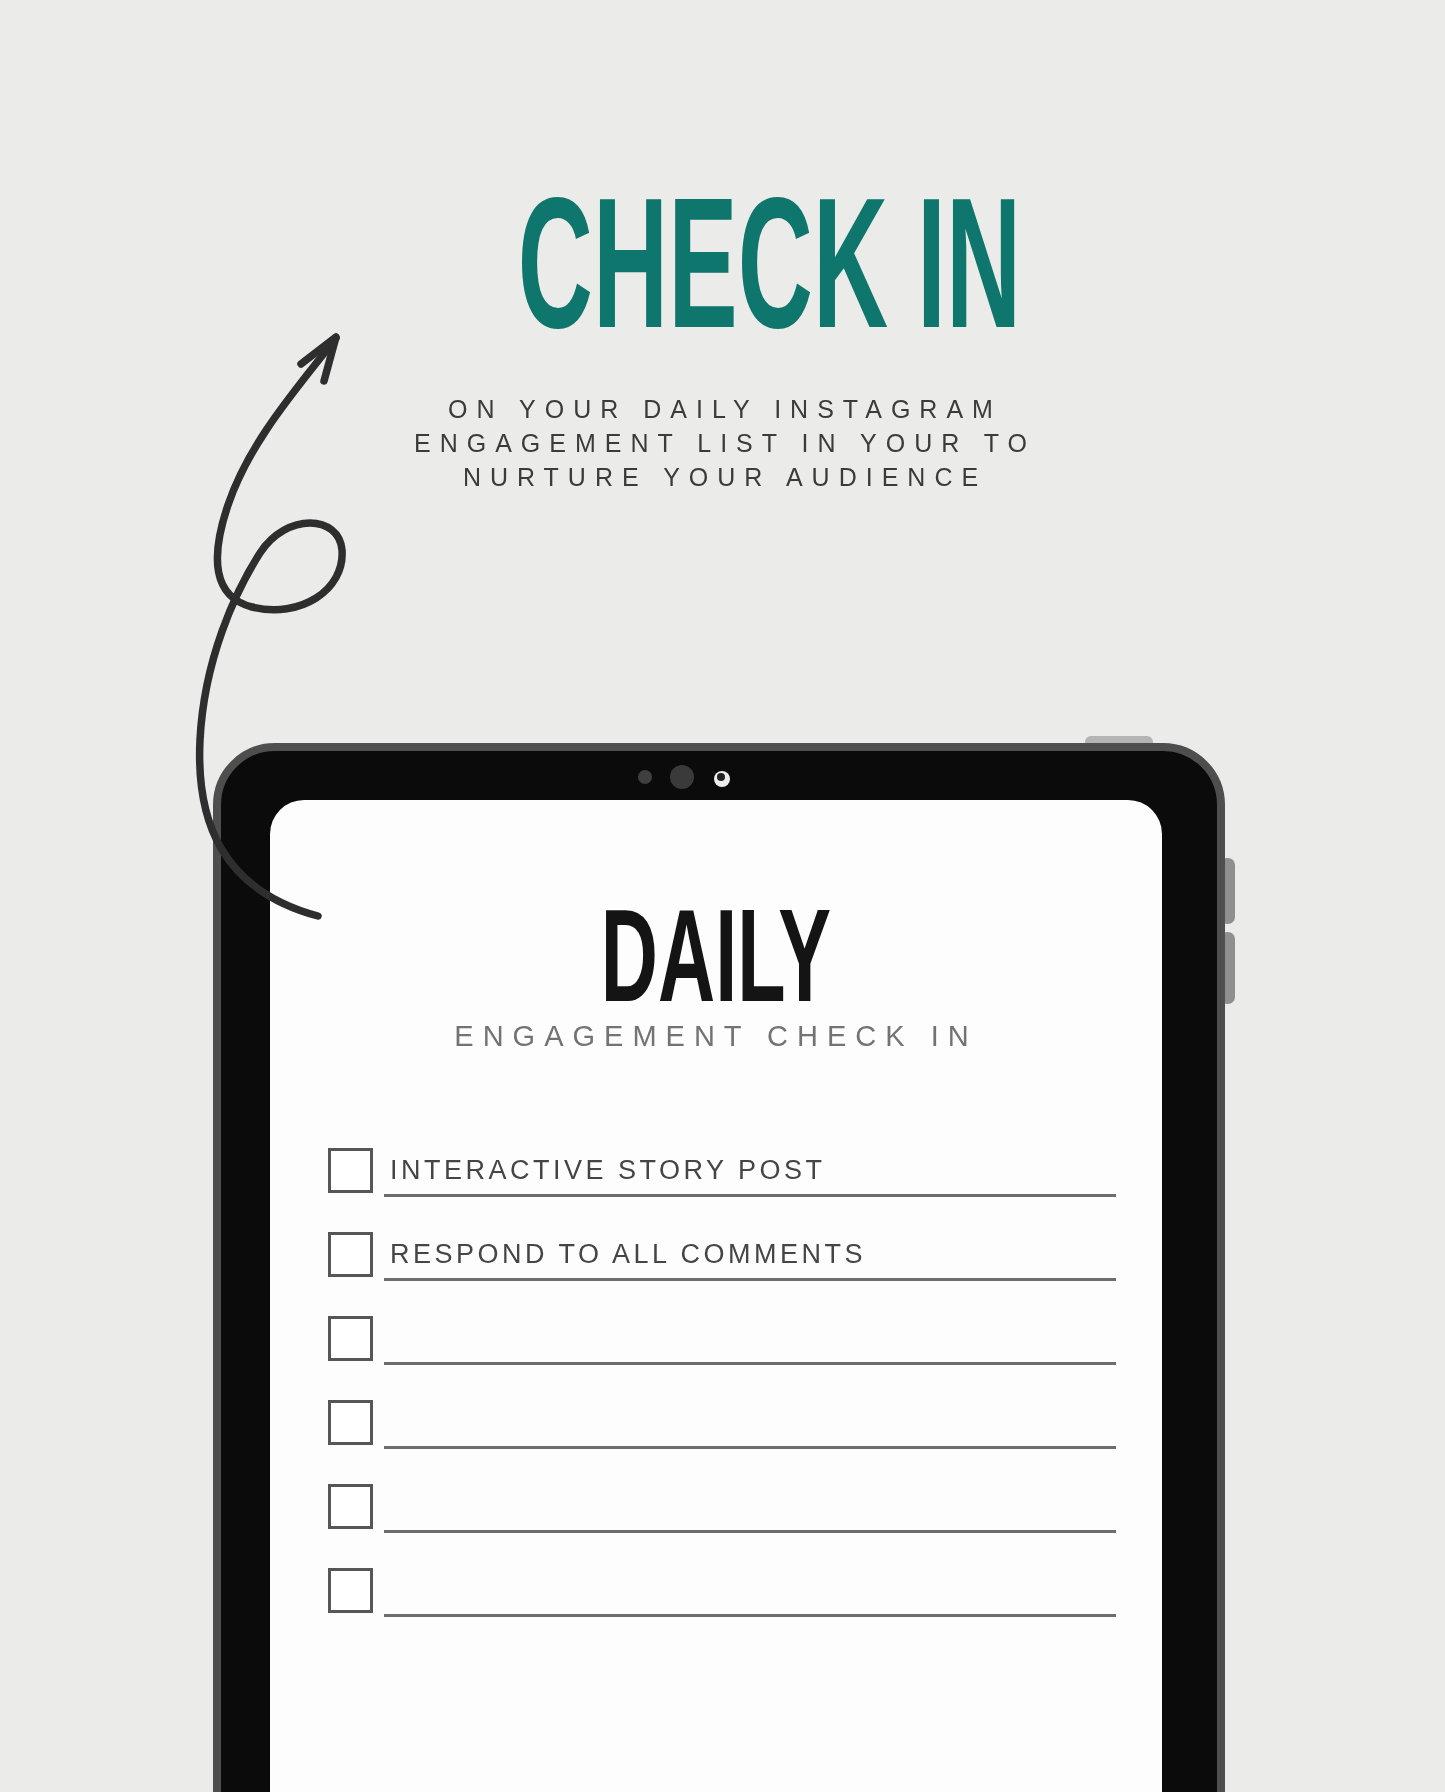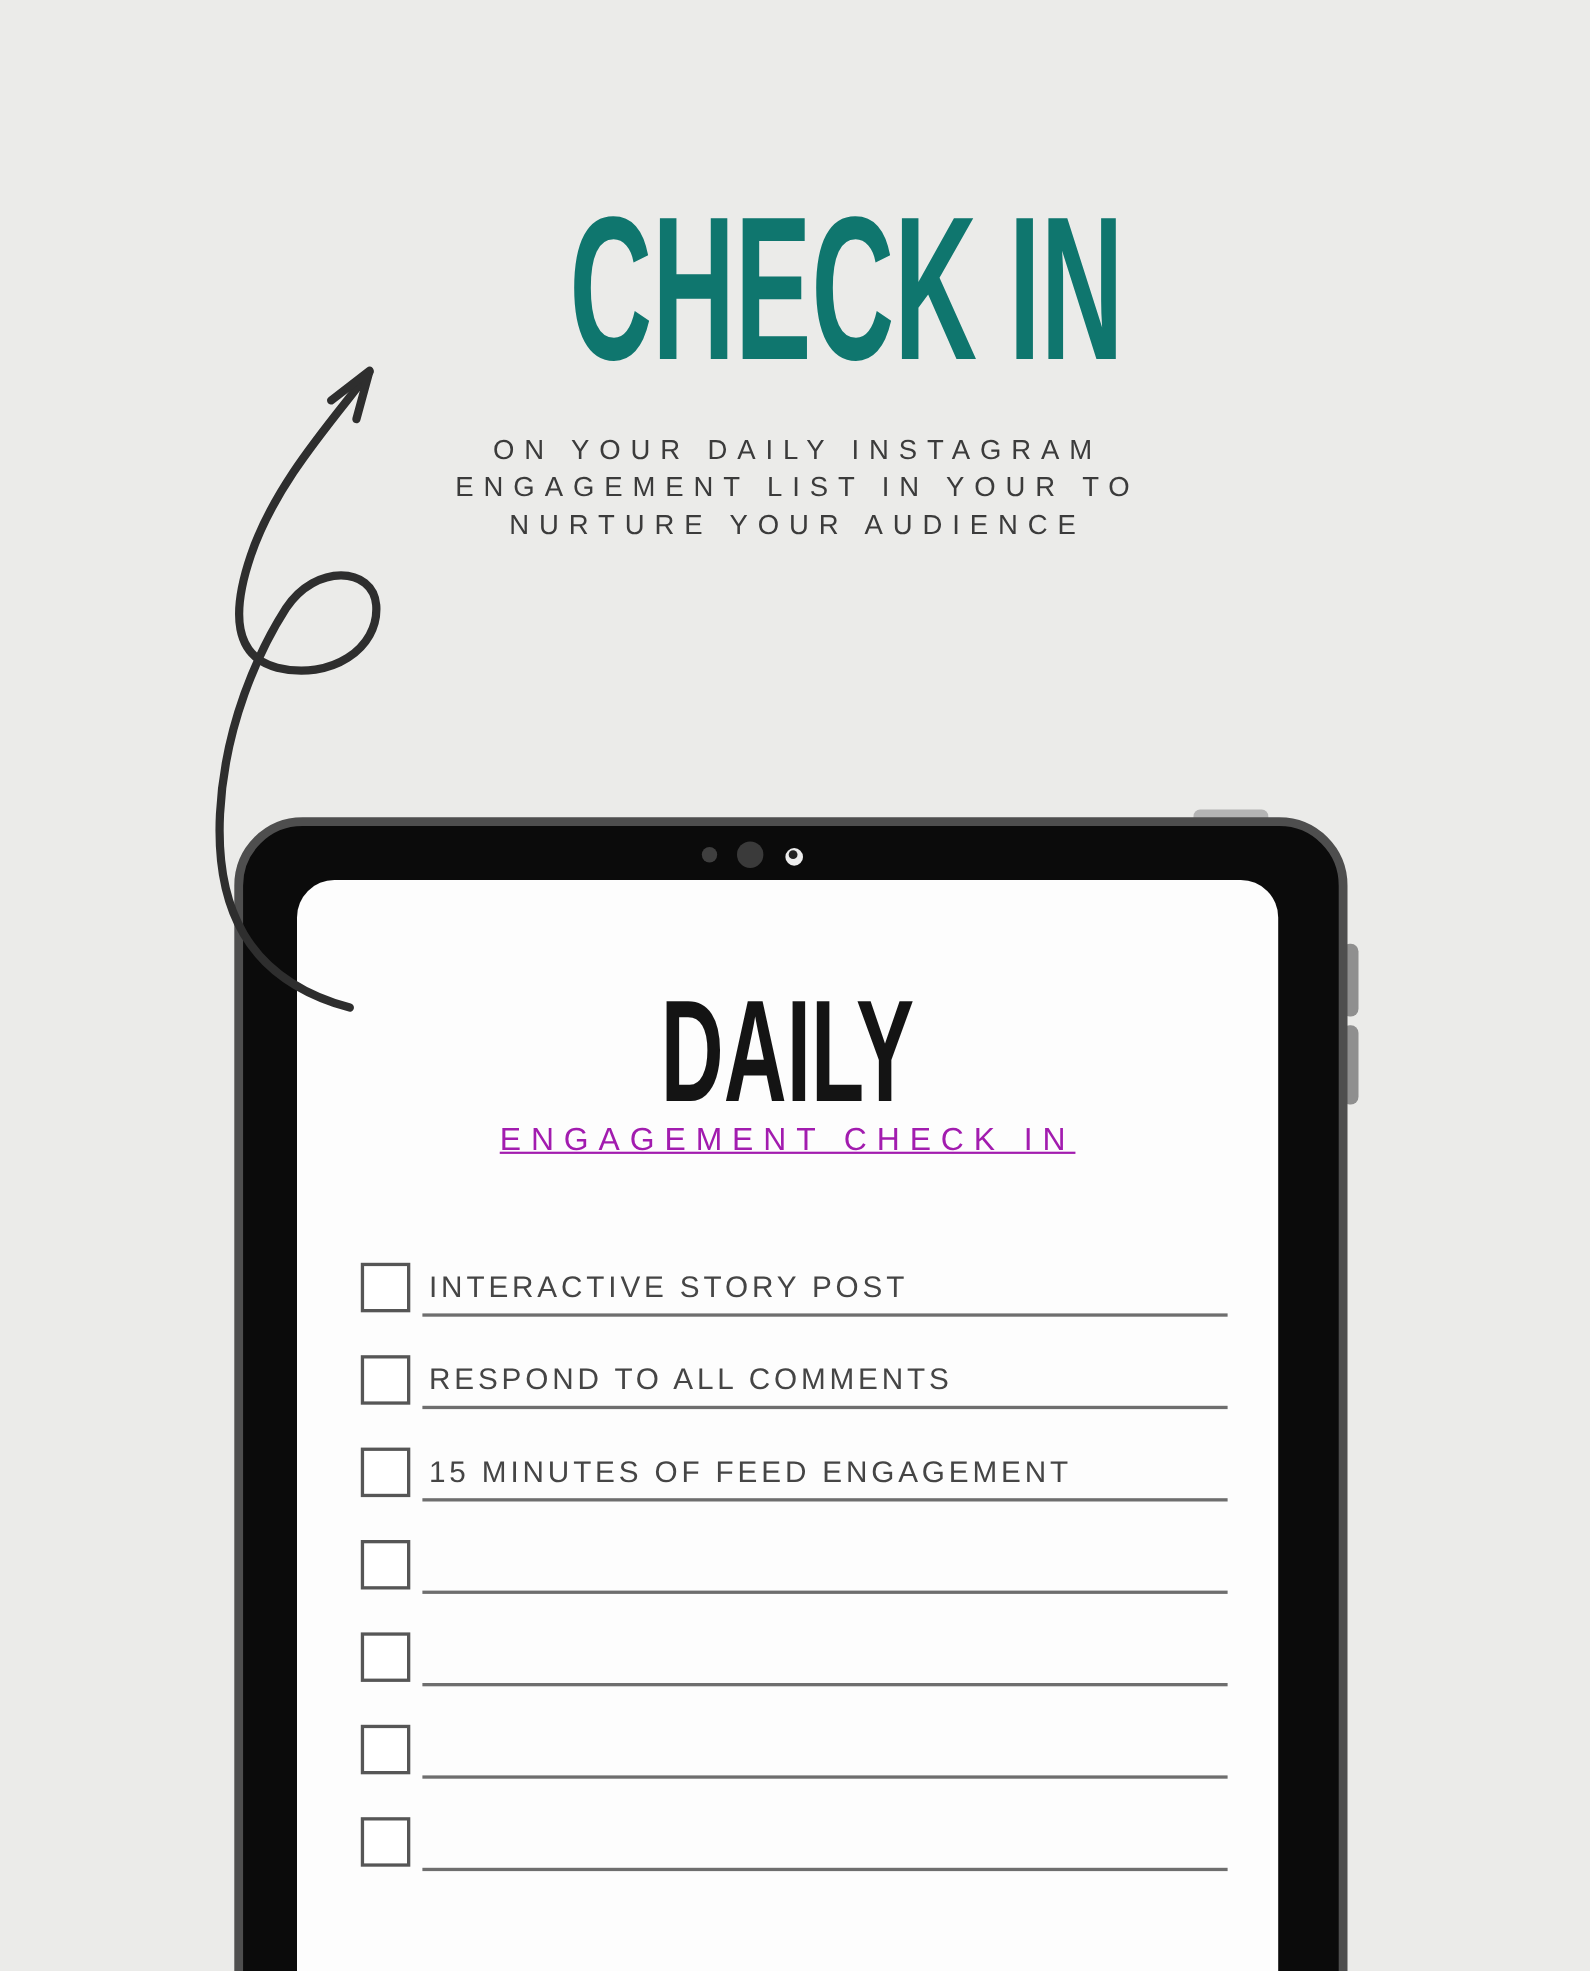--- a/index.html
+++ b/index.html
@@ -44,21 +44,21 @@
     background:#fdfdfd;border-radius:34px;overflow:hidden;
   }
   
   .scr-title{
     position:absolute;left:0;right:0;top:90px;text-align:center;
     font-size:132px;line-height:1;font-weight:800;color:#141414;white-space:nowrap;
   }
   .scr-title .cond{transform:scaleX(0.60);}
   .scr-sub{
     position:absolute;left:0;right:0;top:220px;text-align:center;
-    font-size:29px;letter-spacing:9px;color:#a21caf;white-space:nowrap;text-decoration:underline;
+    font-size:29px;letter-spacing:9px;color:#737373;white-space:nowrap;
   }
   .rows{position:absolute;left:0;top:348px;width:100%;}
   .row{position:relative;height:84px;}
   .checkbox{
     position:absolute;left:58px;top:0;width:45px;height:45px;
     border:3px solid #565656;background:#fff;box-sizing:border-box;
   }
   .row-label{
     position:absolute;left:120px;top:0;height:45px;line-height:45px;
     font-size:27px;letter-spacing:3.5px;color:#454545;white-space:nowrap;
@@ -113,25 +113,20 @@
           <div class="row-label">INTERACTIVE STORY POST</div>
           <div class="row-line"></div>
         </div>
         <div class="row">
           <div class="checkbox"></div>
           <div class="row-label">RESPOND TO ALL COMMENTS</div>
           <div class="row-line"></div>
         </div>
         <div class="row">
           <div class="checkbox"></div>
-          <div class="row-label">15 MINUTES OF FEED ENGAGEMENT</div>
-          <div class="row-line"></div>
-        </div>
-        <div class="row">
-          <div class="checkbox"></div>
           <div class="row-label"></div>
           <div class="row-line"></div>
         </div>
         <div class="row">
           <div class="checkbox"></div>
           <div class="row-label"></div>
           <div class="row-line"></div>
         </div>
         <div class="row">
           <div class="checkbox"></div>

